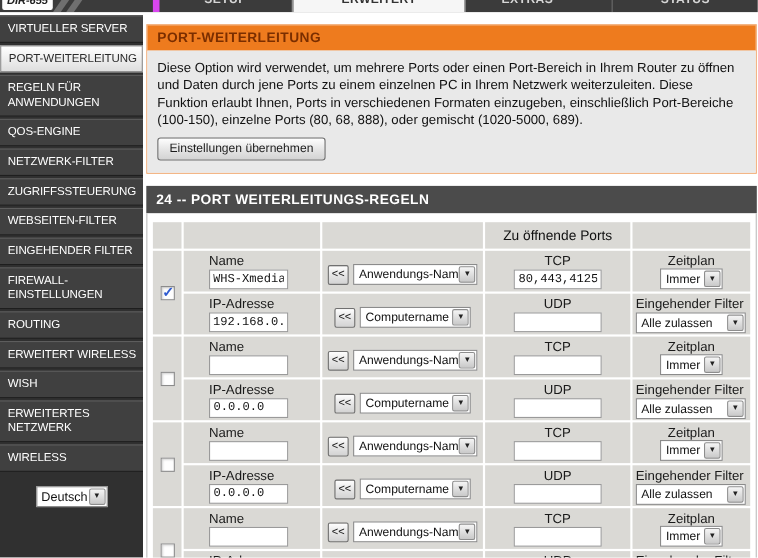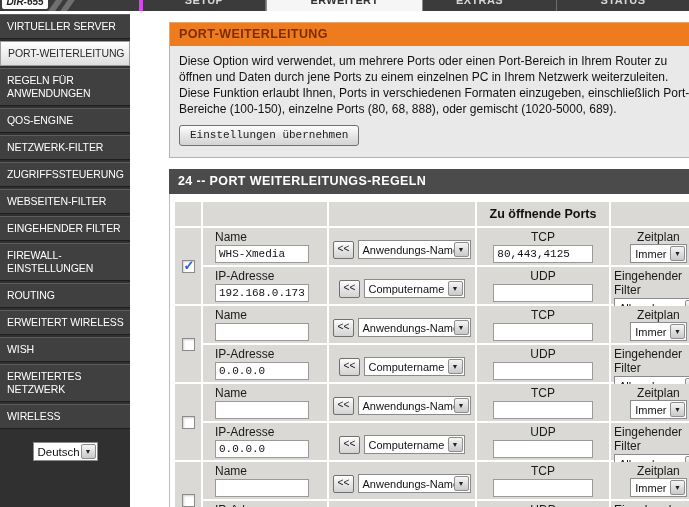--- a/index.html
+++ b/index.html
@@ -8,31 +8,31 @@
   .page { position:relative; width:689px; height:507px; overflow:hidden; background:#fff; }
 
   
   .topbar { position:relative; height:11px; background:#3b3b3b; overflow:hidden; }
   .logo-box { position:absolute; left:2px; top:-13px; width:46px; height:22px; background:#fdfdfd;
               border-radius:2px; text-align:center; font-weight:bold; font-size:10px; color:#222;
               line-height:30px; font-style:italic; }
   .stripe { position:absolute; top:0; width:7px; height:11px; background:#6f6f6f; transform:skewX(-35deg); }
   .stripe.s1 { left:52px; } .stripe.s2 { left:64px; }
   .tab-slot { position:absolute; top:0; bottom:0; border-right:1px solid #6d6d6d; }
-  .tab-slot:nth-child(1) { left:139px; width:127px; border-left:4px solid #d946ef; }
+  .tab-slot:nth-child(1) { left:139px; width:127px; border-left:6px solid #d946ef; }
   .tab-slot:nth-child(2) { left:266px; width:157px; }
   .tab-slot:nth-child(3) { left:403px; width:154px; }
   .tab-slot:nth-child(4) { left:557px; width:132px; border-right:none; }
   .tab-slot .tab-label { position:absolute; top:-6px; width:100%; text-align:center;
               font-size:11px; font-weight:bold; color:#d6d6d6; letter-spacing:.4px; }
   .tab-slot.active { background:#f6f6f6; border-left:1px solid #8a8a8a; border-right:1px solid #8a8a8a; }
   .tab-slot.active .tab-label { color:#333; }
 
   
-  .content { display:flex; padding-top:3px; height:496px;gap:36px; }
+  .content { display:flex; padding-top:3px; height:496px; }
 
   
   .sidebar { width:130px; background:#303030; flex:none; padding-bottom:6px; }
   .nav-item { background:#404040; border-top:1px solid #5d5d5d; border-bottom:1px solid #1e1e1e;
               margin-bottom:2px; padding:5px 3px 5px 7px; color:#fff; font-size:10.5px;
               line-height:13px; cursor:pointer; letter-spacing:-0.1px; }
   .nav-item.active { background:linear-gradient(#ffffff,#dedede); color:#2a2a2a;
               border:1px solid #9c9c9c; }
   .lang-row { margin-top:13px; display:flex; justify-content:center; }
 
@@ -51,41 +51,41 @@
 
   
   .main { flex:1; padding:8px 1px 0 3px; }
 
   .section1 { border:1px solid #f0a468; }
   .sec1-header { background:#ee7b1e; color:#7a2e00; font-weight:bold; font-size:12.5px;
                  padding:4px 9px 5px; letter-spacing:.4px; }
   .sec1-body { background:#e9e9e9; padding:7px 9px 11px; }
   .desc { font-size:12px; line-height:16px; color:#111; }
   .btn-row { margin-top:8px; display:flex; gap:18px; }
-  .btn3d { font-family:Liberation Mono, monospace; font-size:11px; color:#1b1b1b;
+  .btn3d { font-family:Liberation Sans, sans-serif; font-size:11px; color:#1b1b1b;
            background:linear-gradient(#fefefe,#e6e6e6 50%,#d3d3d3); border:1px solid #707070;
            border-radius:3px; padding:3px 10px 4px; cursor:pointer; }
 
   .section2 { margin-top:11px; }
   .sec2-header { background:#4b4b4b; color:#fff; font-weight:bold; font-size:12.5px;
                  padding:5px 9px 6px; letter-spacing:.4px; }
   .sec2-body { background:#fff; border:1px solid #bcbcbc; border-top:none; padding:8px 5px; }
 
   
   .grid-row { display:grid; grid-template-columns:26px 124px 146px 132px 1fr; gap:2px; }
   .hcell { background:#dad9d5; height:24px; display:flex; align-items:center; justify-content:center; }
-  .hcell .htext { font-size:12.5px; font-weight:bold; color:#111; }
+  .hcell .htext { font-size:12.5px; font-weight:normal; color:#111; }
   .rule-group { margin-top:2px; grid-template-rows:37px 37px; grid-auto-flow:column; }
   .cell { background:#dad9d5; }
   .cb-cell { grid-row:1 / 3; display:flex; align-items:center; justify-content:center; }
   .cb { width:13px; height:13px; background:#fefefe; border:1px solid #8b8b8b; position:relative;
         box-shadow:inset 1px 1px 2px #d0d0d0; cursor:pointer; }
   .cb.on::after { content:"\2713"; position:absolute; left:1px; top:-3px; font-size:13px;
         font-weight:bold; color:#2f5bd0; }
-  .field-cell { padding:2px 12px 0; }
+  .field-cell { padding:2px 23px 0; }
   .field-cell .flabel { display:block; font-size:12px; color:#1a1a1a; margin-bottom:1px; }
   .tinput { display:block; width:calc(100% - 6px); height:18px; background:#fff;
             border:1px solid #9a9a9a; font-family:Liberation Mono, monospace; font-size:11px;
             color:#111; padding:1px 3px; }
   .center-cell { text-align:center; }
   .center-cell .tinput { width:92%; margin:0 auto; }
   .mid-cell { display:flex; align-items:flex-end; justify-content:center; gap:4px; padding-bottom:6px; }
   .arrow-btn { font-size:10px; padding:2px 3px 3px; border-radius:2px; }
   .sched-cell { text-align:center; padding-top:2px; }
   .sched-cell .flabel { display:block; font-size:12px; color:#1a1a1a; }

